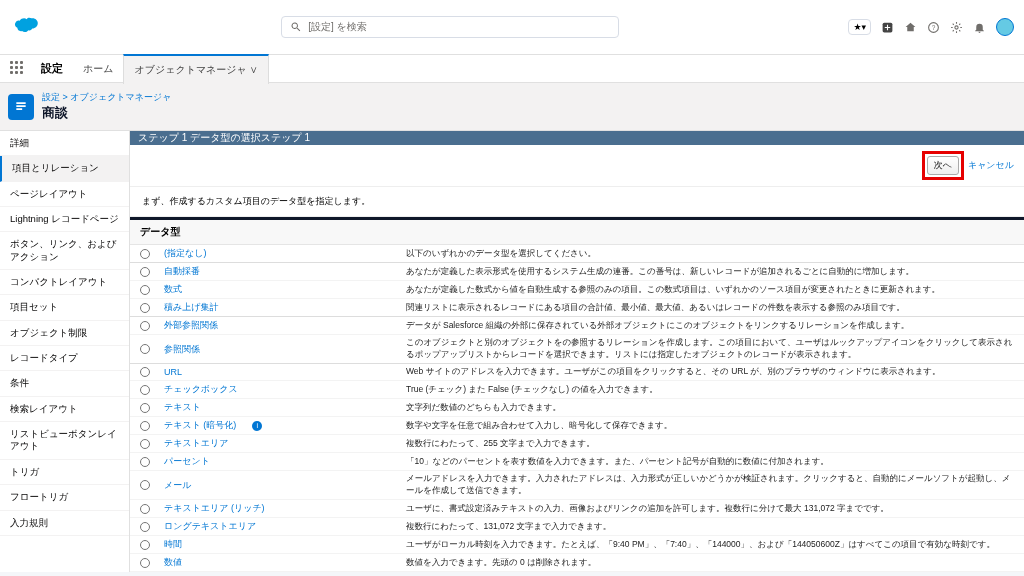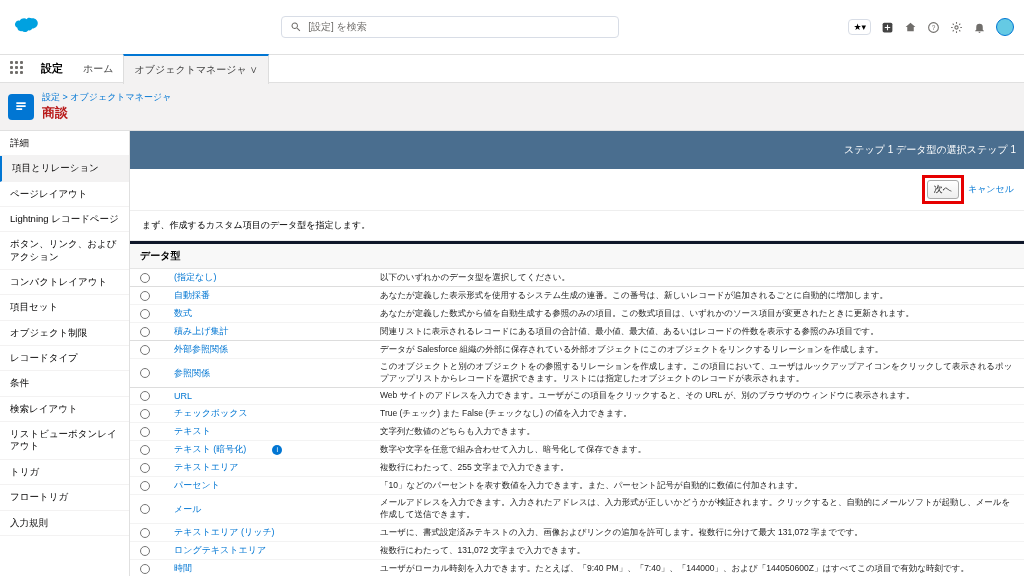--- a/index.html
+++ b/index.html
@@ -17,37 +17,37 @@
   .nav-bar { height: 28px; background: #fff; display: flex; align-items: center; border-bottom: 1px solid #e0e0e0; padding-left: 5px; font-size: 10px; }
   .waffle { width: 16px; height: 16px; margin: 0 5px; display: grid; grid-template-columns: repeat(3, 3px); grid-template-rows: repeat(3, 3px); gap: 2px; }
   .waffle i { background: #706e6b; border-radius: 1px; }
   .nav-title { font-weight: bold; margin: 0 10px; font-size: 11px; }
   .nav-tab { padding: 7px 10px; color: #444; position: relative; }
   .nav-tab.active { background: #f3f2f2; border-top: 2px solid #0176d3; border-left: 1px solid #ddd; border-right: 1px solid #ddd; }
   .page-header { background: #f3f2f2; padding: 8px 8px; display: flex; align-items: center; border-bottom: 1px solid #e0e0e0; }
   .ph-icon { width: 26px; height: 26px; background: #0176d3; border-radius: 4px; margin-right: 8px; display: flex; align-items: center; justify-content: center; }
   .ph-icon svg { width: 14px; height: 14px; fill: #fff; }
   .ph-text .crumb { color: #0176d3; font-size: 9px; }
-  .ph-text .title { font-size: 13px; font-weight: bold; color: #b91c1c; }
+  .ph-text .title { font-size: 13px; font-weight: bold; color: #0f172a; }
   .main { display: flex; }
   .sidebar { width: 130px; background: #fff; border-right: 1px solid #e0e0e0; }
   .sidebar .item { padding: 6px 10px; font-size: 9.5px; color: #080707; border-bottom: 1px solid #f3f2f2; line-height: 1.3; }
   .sidebar .item.active { background: #f3f2f2; border-left: 2px solid #0176d3; }
   .content { flex: 1; background: #fff; }
-  .step-bar { background: #4a6e8f; color: #fff; padding: 12px 8px; display: flex; justify-content: flex-end; font-size: 10px; }
+  .step-bar { background: #4a6e8f; color: #fff; padding: 0 8px; display: flex; justify-content: flex-start; font-size: 10px; }
   .btn-row { display: flex; justify-content: flex-end; padding: 6px 10px; border-bottom: 1px solid #eee; gap: 4px; align-items: center; }
   .btn { border: 1px solid #aaa; background: linear-gradient(#fff, #eee); border-radius: 3px; padding: 2px 6px; font-size: 9px; }
   .highlight { border: 3px solid #e60000; padding: 2px; }
   .cancel-link { color: #0176d3; font-size: 9px; }
   .intro { padding: 8px 12px; font-size: 9px; border-bottom: 1px solid #eee; }
   .section-head { padding: 5px 10px; background: #f8f8f8; border-top: 3px solid #0f172a; border-bottom: 1px solid #e5e5e5; font-weight: bold; font-size: 10px; }
   .opt-table { width: 100%; font-size: 9px; }
   .opt-row { display: flex; border-bottom: 1px solid #f3f3f3; padding: 2px 10px; align-items: center; min-height: 14px; position: relative; }
   .opt-row.group-sep { border-bottom: 1px solid #ddd; }
-  .opt-left { width: 240px; display: flex; align-items: center; gap: 24px; }
+  .opt-left { width: 266px; display: flex; align-items: center; gap: 14px; }
   .opt-left input[type="radio"] { width: 10px; height: 10px; accent-color: #0176d3; }
   .opt-left label { color: #0176d3; }
   .opt-desc { flex: 1; color: #222; font-size: 8.5px; }
   .info-ico { display: inline-block; width: 10px; height: 10px; border-radius: 50%; background: #0176d3; color: #fff; font-size: 7px; text-align: center; line-height: 10px; margin-left: 2px; }
 </style>
 </head>
 <body>
 
 <div class="top-bar">
   <div class="logo">

